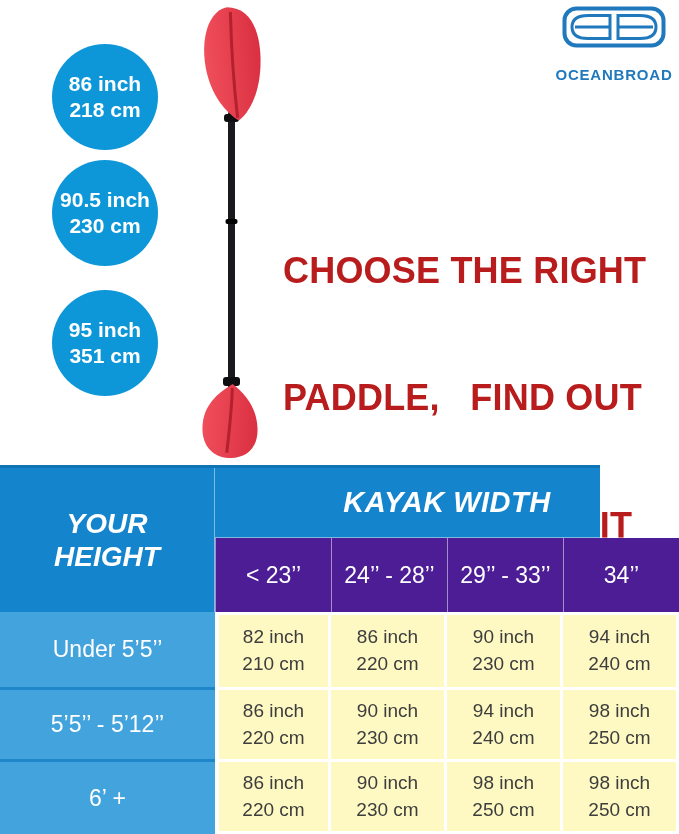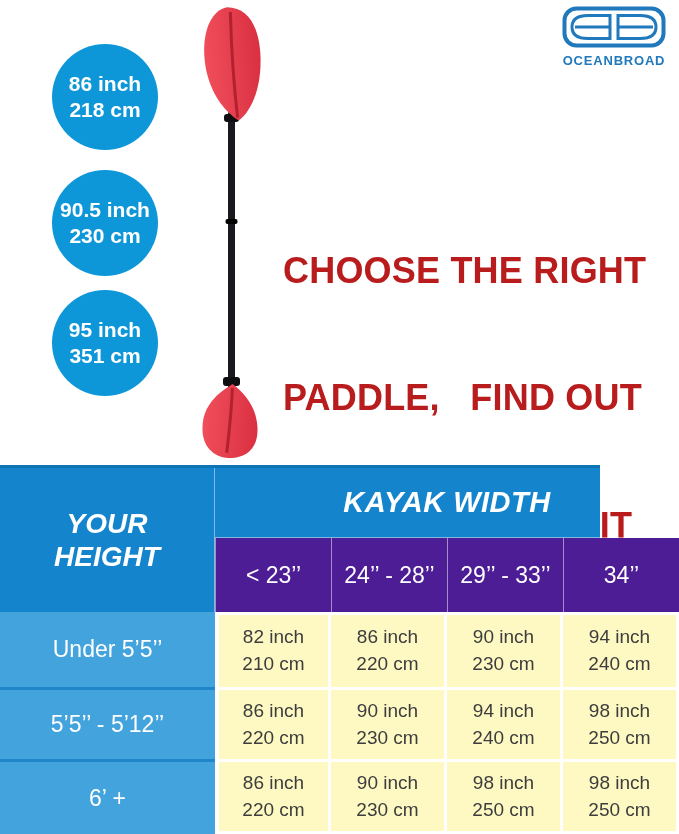--- a/index.html
+++ b/index.html
@@ -10,32 +10,32 @@
     background:#ffffff;
     overflow:hidden;
   }
 
   
   .logo-wrap {
     position:absolute; top:6px; right:11px; width:108px;
     display:flex; flex-direction:column; align-items:center;
   }
   .logo-text {
-    color:#2179bd; font-weight:bold; font-size:13px;
-    letter-spacing:0.8px; margin-top:1px;
+    color:#2179bd; font-weight:bold; font-size:15px;
+    letter-spacing:0.8px; margin-top:14px;
   }
 
   .badge {
     position:absolute; left:52px; width:106px; height:106px;
     border-radius:50%; background:#0d97d8; color:#fff;
     display:flex; flex-direction:column; align-items:center; justify-content:center;
     font-weight:bold; font-size:21px; line-height:1.22; text-align:center;
   }
   .badge-1 { top:44px; }
-  .badge-2 { top:170px; }
+  .badge-2 { top:160px; }
   .badge-3 { top:290px; }
 
   .paddle { position:absolute; left:177px; top:3px; width:110px; height:458px; }
 
   .heading {
     position:absolute; left:283px; top:165px;
     color:#b91c1c; font-weight:bold; font-size:36px;
     line-height:1.18; white-space:pre; letter-spacing:0.2px;
   }
 

